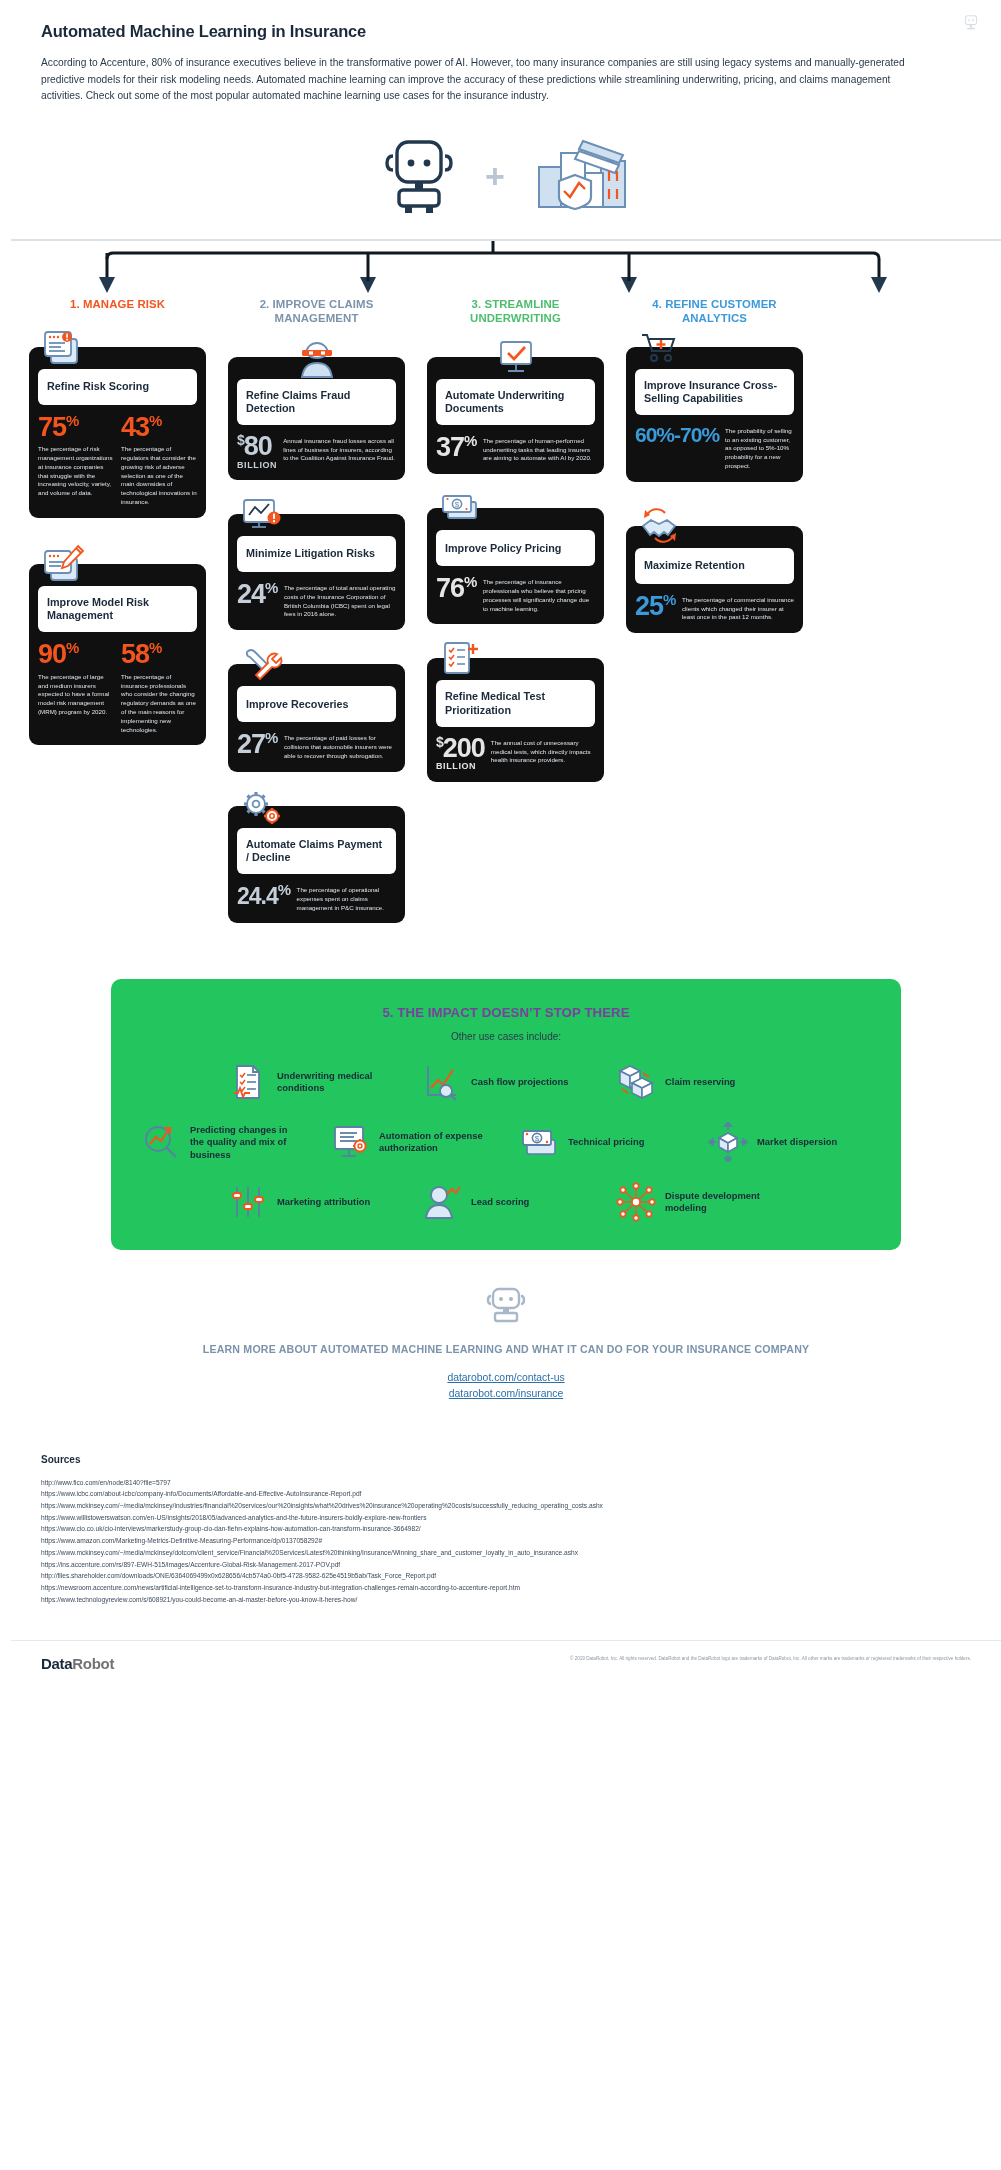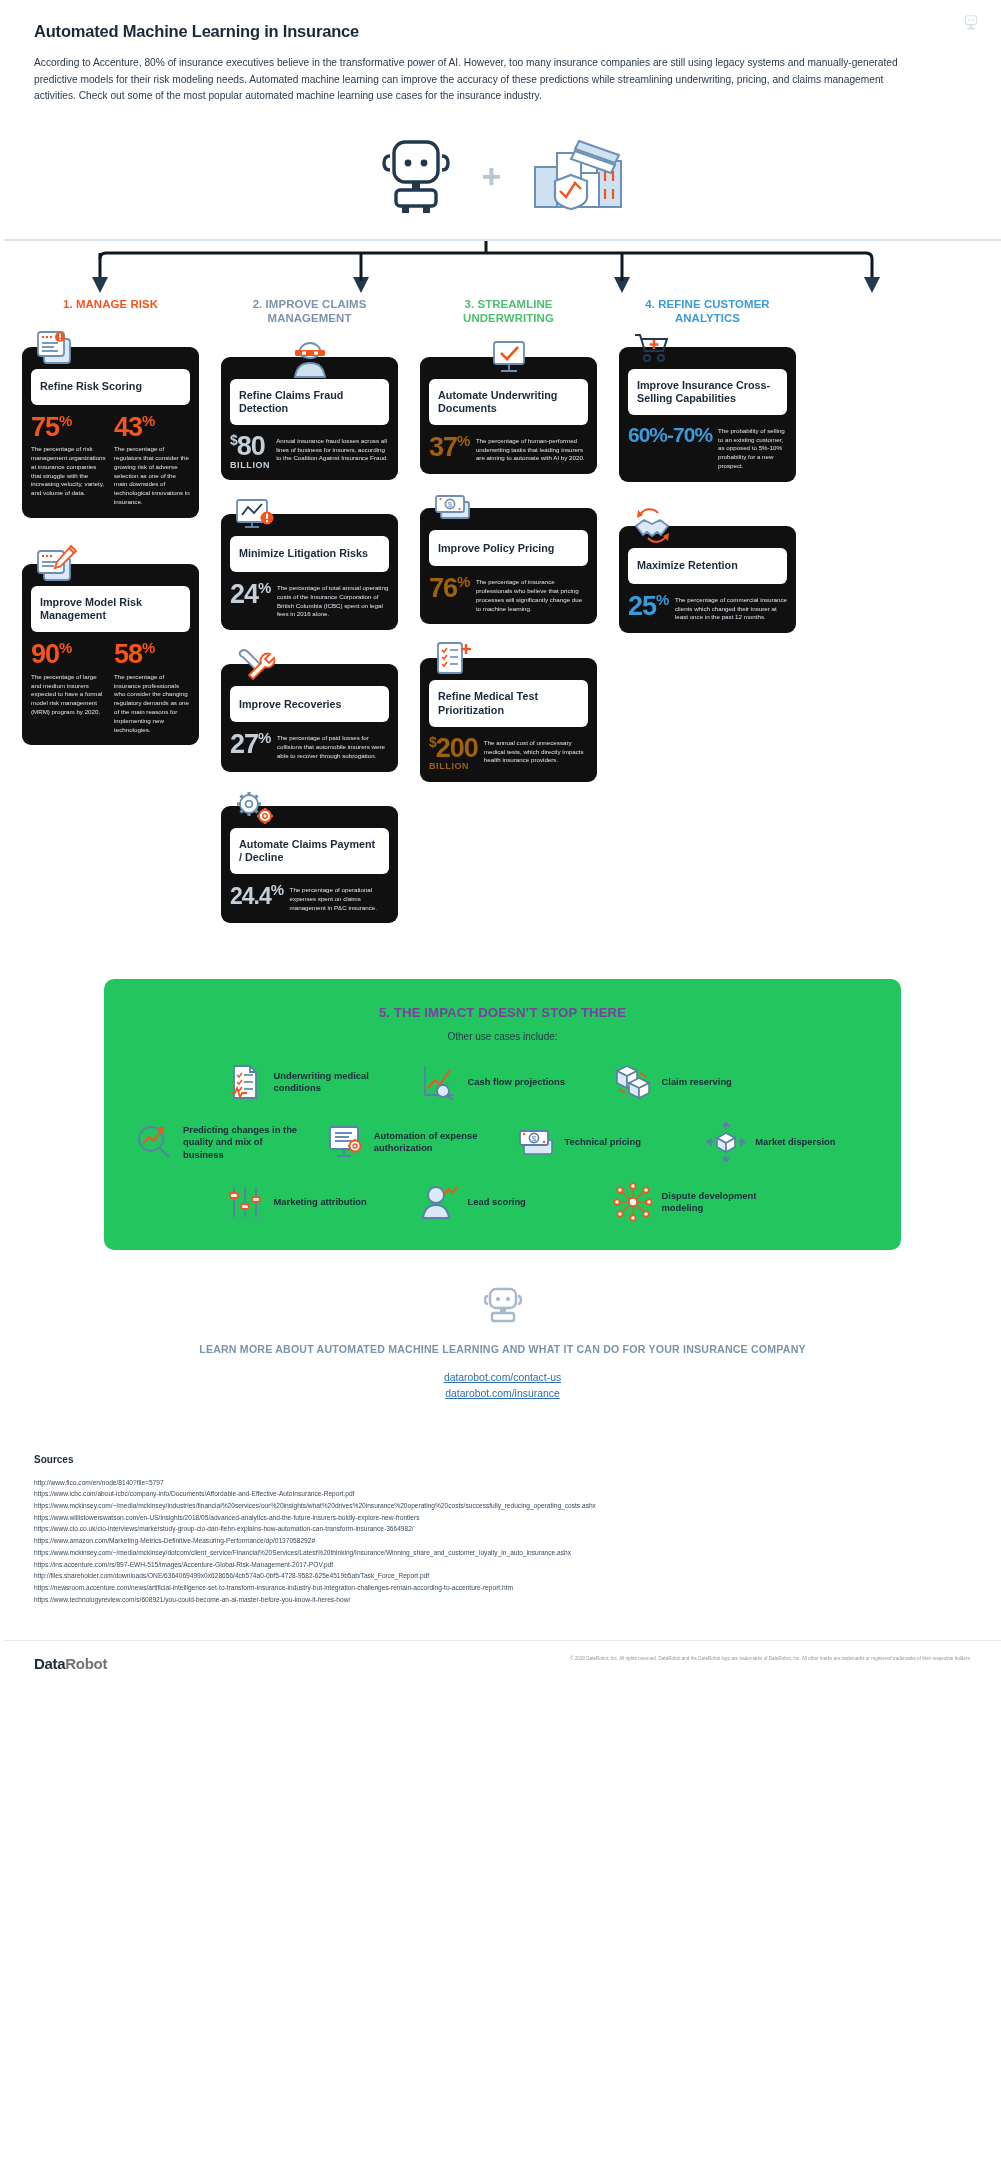--- a/index.html
+++ b/index.html
@@ -3,21 +3,21 @@
 <meta charset="utf-8">
 <style>
   * { box-sizing: border-box; margin: 0; padding: 0; }
   body {
     width: 1001px;
     background: #ffffff;
     font-family: "Liberation Sans", sans-serif;
     color: #1b2a3a;
     -webkit-font-smoothing: antialiased;
   }
-  .page { width: 1001px; position: relative; padding: 0 0 24px 4px; }
+  .page { width: 1001px; position: relative; padding: 0 0 24px 11px; }
 
   
   .header { padding: 22px 30px 0 30px; position: relative; }
   .header h1 {
     font-size: 16.5px; font-weight: bold; letter-spacing: -0.2px;
     color: #1b2a3a; margin-bottom: 14px;
   }
   .header p {
     font-size: 10.2px; line-height: 1.62; color: #2a3b4c;
     max-width: 880px;
@@ -69,21 +69,21 @@
     font-size: 27px; font-weight: bold; line-height: .95;
     letter-spacing: -1px; white-space: nowrap;
   }
   .big .pct { font-size: 15px; vertical-align: super; letter-spacing: -.5px; }
   .big .cur { font-size: 14px; vertical-align: super; }
   .big .unit { display: block; font-size: 9px; letter-spacing: .6px; margin-top: 1px; }
   .desc { font-size: 6.2px; line-height: 1.42; color: #dfe6ec; padding-top: 3px; }
   .stat.stacked .desc { padding-top: 5px; }
   .o { color: #f4551e; }
   .g { color: #c4cfda; }
-  .gr { color: #a16207; }
+  .gr { color: #e5e5e5; }
   .b { color: #3b9ad9; }
 
   .big.sm { font-size: 23px; }
   .big.xs { font-size: 21px; }
 
   
   .row2 { display:flex; gap:6px; align-items:flex-start; }
   .row2 .big { flex: 0 0 auto; }
   .row2 .desc { flex: 1; }
 

